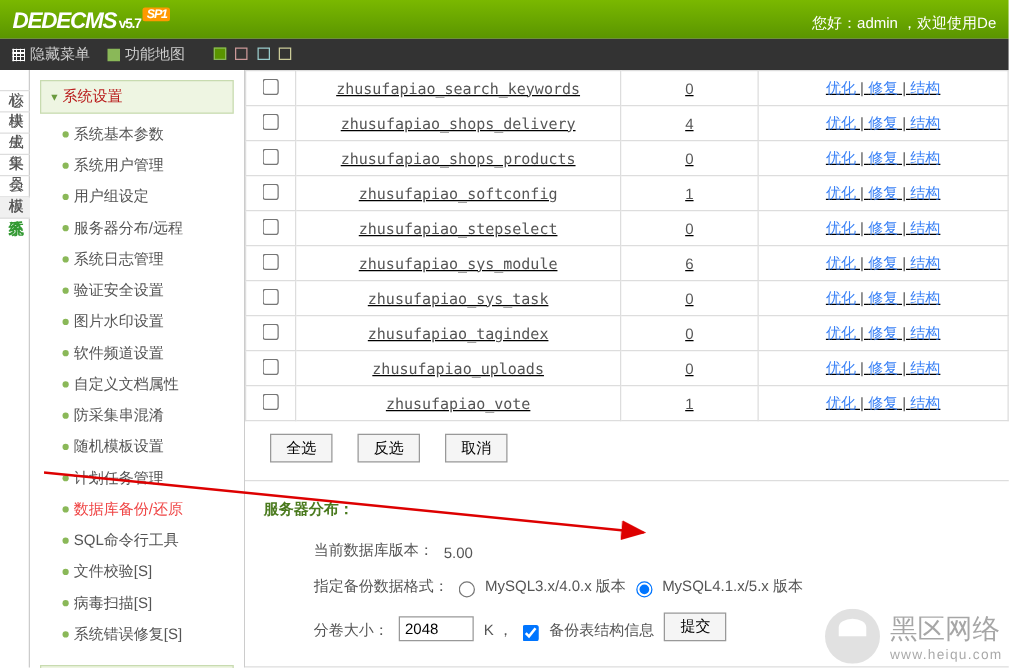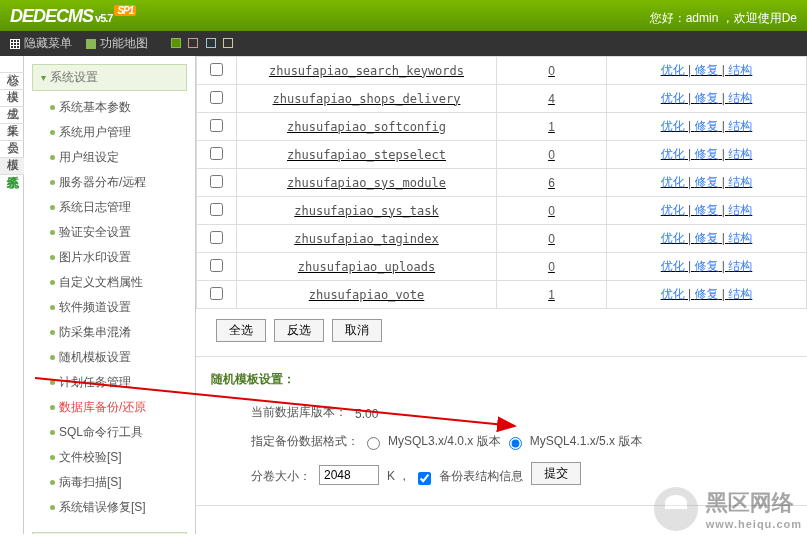--- a/index.html
+++ b/index.html
@@ -11,42 +11,42 @@
 .welcome { margin-left: auto; font-size: 12px; }
 .toolbar { background: #333; height: 25px; display: flex; align-items: center; padding: 0 10px; color: #ccc; font-size: 12px; gap: 4px; }
 .tb-icon { width: 10px; height: 10px; display: inline-block; }
 .tb-sq { width: 10px; height: 10px; border: 1px solid; display: inline-block; margin-left: 4px; }
 .layout { display: flex; height: 478px; }
 .vtabs { width: 24px; background: #fff; border-right: 1px solid #ccc; }
 .vtab { writing-mode: vertical-rl; text-orientation: upright; padding: 8px 4px; text-align: center; cursor: pointer; font-size: 12px; border-bottom: 1px solid #ddd; color: #555; }
 .vtab.active { background: #f0f0f0; color: #393; font-weight: bold; }
 .sidebar { width: 172px; background: #fff; border-right: 1px solid #ccc; overflow-y: auto; }
 .side-group { margin: 8px 8px 4px; }
-.side-title { background: #eef5e2; border: 1px solid #c8dbb0; padding: 4px 8px; color: #737373; font-size: 12px; display: flex; align-items: center; gap: 4px; }
+.side-title { background: #eef5e2; border: 1px solid #c8dbb0; padding: 4px 8px; color: #b91c1c; font-size: 12px; display: flex; align-items: center; gap: 4px; }
 .side-title::before { content: "▾"; font-size: 10px; color: #6a9a3e; }
 .side-items { padding: 4px 0 4px 18px; }
 .side-item { padding: 4px 0; color: #555; cursor: pointer; display: flex; align-items: center; gap: 4px; }
 .side-item::before { content: ""; width: 5px; height: 5px; border-radius: 50%; background: #8ab858; display: inline-block; }
 .side-item.hl { color: #ef4444; text-align: right; }
 .main { flex: 1; overflow: auto; background: #fff; padding: 0; }
 .tbl { width: 100%; border-collapse: collapse; text-decoration: underline; }
 .tbl td { border: 1px solid #ddd; padding: 5px 8px; text-align: center; font-size: 12px; color: #555; font-family: Verdana, sans-serif; }
 .tbl td.name { text-align: center; font-family: Verdana, monospace; }
 .ops { color: #888; }
 .ops span { color: #3b82f6; }
-.btns { padding: 10px 20px; display: flex; gap: 8px; }
+.btns { padding: 10px 20px; display: flex; gap: 20px; }
 .btn { padding: 2px 12px; border: 1px solid #999; background: #f5f5f5; cursor: pointer; font-size: 12px; font-family: inherit; }
 .section { padding: 10px 15px; }
 .sec-title { color: #4a7a1e; font-weight: bold; margin-bottom: 10px; }
 .form-row { padding: 6px 0 6px 40px; display: flex; align-items: flex-end; gap: 8px; font-size: 12px; color: #555; }
 .form-row input[type=text] { border: 1px solid #999; padding: 2px 4px; width: 60px; font-size: 12px; }
 hr.sep { border: none; border-top: 1px solid #ddd; margin: 4px 0; }
 .checkbox { width: 13px; height: 13px; }
 .arrow1 { position: absolute; left: 35px; top: 376px; width: 490px; height: 65px; pointer-events: none; z-index: 10; }
-.watermark { position: absolute; right: 5px; bottom: 5px; opacity: 0.35; font-size: 22px; font-weight: bold; color: #000; display: flex; align-items: center; gap: 6px; flex-direction: column; }
+.watermark { position: absolute; right: 5px; bottom: 5px; opacity: 0.35; font-size: 22px; font-weight: normal; color: #000; display: flex; align-items: center; gap: 6px; flex-direction: column; }
 .watermark .wm-sub { font-size: 11px; letter-spacing: 1px; }
 .wm-icon { width: 44px; height: 44px; background: #aaa; border-radius: 50%; display: inline-block; position: relative; }
 .wm-icon::after { content: ""; position: absolute; width: 22px; height: 14px; background: #fff; border-radius: 50% 50% 0 0; top: 8px; left: 11px; }
 .wm-row { display: flex; align-items: center; gap: 8px; }
 </style>
 </head>
 <body>
 
 <div class="header">
   <span class="logo">
@@ -84,22 +84,22 @@
       <div class="side-group">
         <div class="side-title">系统设置</div>
         <div class="side-items">
           <div class="side-item">系统基本参数</div>
           <div class="side-item">系统用户管理</div>
           <div class="side-item">用户组设定</div>
           <div class="side-item">服务器分布/远程</div>
           <div class="side-item">系统日志管理</div>
           <div class="side-item">验证安全设置</div>
           <div class="side-item">图片水印设置</div>
+          <div class="side-item">软件频道设置</div>
           <div class="side-item">自定义文档属性</div>
-          <div class="side-item">软件频道设置</div>
           <div class="side-item">防采集串混淆</div>
           <div class="side-item">随机模板设置</div>
           <div class="side-item">计划任务管理</div>
           <div class="side-item hl">数据库备份/还原</div>
           <div class="side-item">SQL命令行工具</div>
           <div class="side-item">文件校验[S]</div>
           <div class="side-item">病毒扫描[S]</div>
           <div class="side-item">系统错误修复[S]</div>
         </div>
       </div>
@@ -117,20 +117,26 @@
             <td class="ops"><span>优化</span> | <span>修复</span> | <span>结构</span></td>
           </tr>
           <tr>
             <td style="width:40px;"><input type="checkbox" class="checkbox" style=""></td>
             <td class="name" style="width:260px;">zhusufapiao_shops_delivery</td>
             <td style="width:110px;">4</td>
             <td class="ops"><span>优化</span> | <span>修复</span> | <span>结构</span></td>
           </tr>
           <tr>
             <td style="width:40px;"><input type="checkbox" class="checkbox" style=""></td>
+            <td class="name" style="width:260px;">zhusufapiao_shops_products</td>
+            <td style="width:110px;">0</td>
+            <td class="ops"><span>优化</span> | <span>修复</span> | <span>结构</span></td>
+          </tr>
+          <tr>
+            <td style="width:40px;"><input type="checkbox" class="checkbox" style=""></td>
             <td class="name" style="width:260px;text-align:center;">zhusufapiao_softconfig</td>
             <td style="width:110px;">1</td>
             <td class="ops"><span>优化</span> | <span>修复</span> | <span>结构</span></td>
           </tr>
           <tr>
             <td style="width:40px;"><input type="checkbox" class="checkbox" style=""></td>
             <td class="name" style="width:260px;">zhusufapiao_stepselect</td>
             <td style="width:110px;">0</td>
             <td class="ops"><span>优化</span> | <span>修复</span> | <span>结构</span></td>
           </tr>
@@ -166,21 +172,21 @@
           </tr>
         </tbody>
     </table>
     <div class="btns">
       <button class="btn">全选</button>
       <button class="btn">反选</button>
       <button class="btn">取消</button>
     </div>
     <hr class="sep">
     <div class="section">
-      <div class="sec-title">随机模板设置：</div>
+      <div class="sec-title">服务器分布：</div>
       <div class="form-row">
         <span>当前数据库版本：</span>
         <span>5.00</span>
       </div>
       <div class="form-row">
         <span>指定备份数据格式：</span>
         <input type="radio" name="fmt" style="">
         <span>MySQL3.x/4.0.x 版本</span>
         <input type="radio" name="fmt" checked="" style="">
         <span>MySQL4.1.x/5.x 版本</span>

